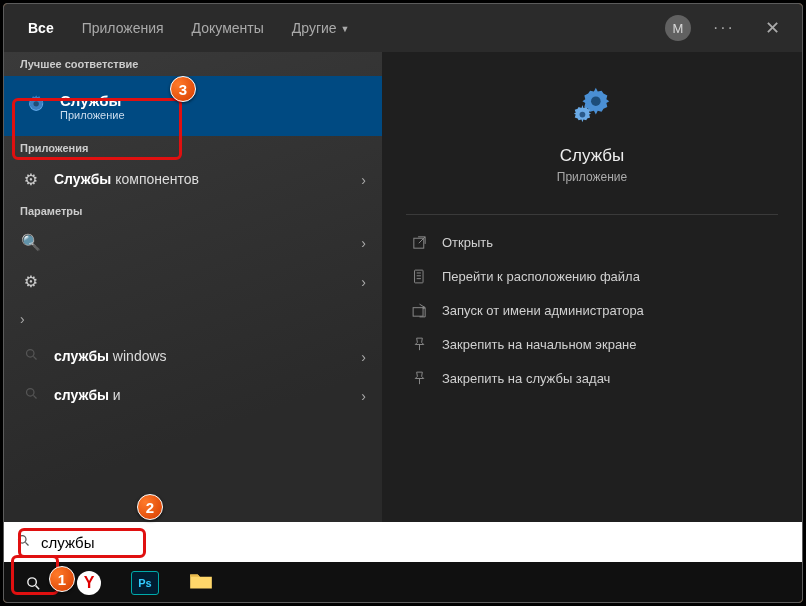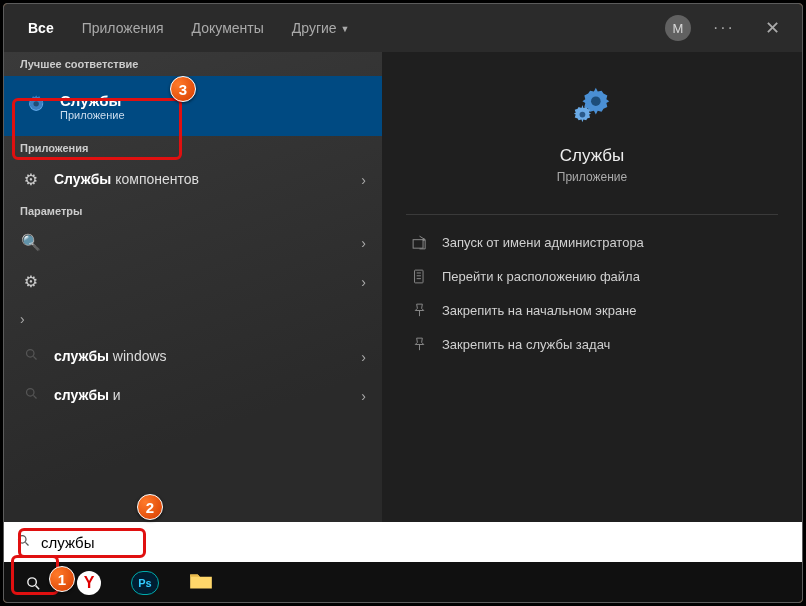--- a/index.html
+++ b/index.html
@@ -35,21 +35,21 @@
 .divider{height:1px;background:#3a3a3a;margin:6px 24px 10px}
 .action{display:flex;align-items:center;gap:14px;color:#d0d0d0;font-size:13px;padding:8px 28px;cursor:pointer}
 .action-icon{width:18px;height:18px;display:flex;align-items:center;justify-content:center}
 .action-icon svg{width:17px;height:17px;stroke:#888;fill:none;stroke-width:1.4}
 .searchbar{height:40px;background:#fff;display:flex;align-items:center;padding:0 12px;gap:10px}
 .si{color:#333}
 .search-input{border:none;outline:none;font-size:15px;flex:1;background:transparent;color:#000}
 .taskbar{height:42px;background:#101010;display:flex;align-items:center;padding:0 6px;gap:10px}
 .tb-btn{width:46px;height:40px;display:flex;align-items:center;justify-content:center;color:#eee;cursor:pointer}
 .tb-search svg{width:17px;height:17px;stroke:#eee;fill:none;stroke-width:2}
-.tb-icon{width:28px;height:24px;border-radius:12px;display:flex;align-items:center;justify-content:center;font-size:11px;font-weight:bold;color:#fff}
+.tb-icon{width:28px;height:24px;border-radius:3px;display:flex;align-items:center;justify-content:center;font-size:11px;font-weight:bold;color:#fff}
 .ya{background:#fff;border-radius:50%;width:24px;height:24px;font-size:16px}
 .ya span{color:#d00;font-weight:bold}
 .ps{background:#001d31;border:1px solid #0aa}
 .folder svg{width:26px;height:22px}
 .badge{position:absolute;width:26px;height:26px;border-radius:50%;background:radial-gradient(circle at 30% 30%,#ff7a2a,#d63c00);border:1px solid #fff;color:#fff;display:flex;align-items:center;justify-content:center;font-size:15px;font-weight:bold;z-index:20;box-shadow:0 1px 3px rgba(0,0,0,.6)}
 .hl{position:absolute;border:3px solid #e01010;border-radius:6px;z-index:19;pointer-events:none}
 .hl1{left:11px;top:555px;width:48px;height:40px}
 .hl2{left:18px;top:528px;width:128px;height:30px}
 .hl3{left:12px;top:98px;width:170px;height:62px}
 .b1{left:49px;top:566px}
@@ -153,35 +153,44 @@
               </g>
             </svg>
         </span>
         <div class="r-title">Службы</div>
         <div class="r-sub">Приложение</div>
       </div>
       <div class="divider"></div>
       <div class="action">
         <span class="action-icon">
             <svg viewBox="0 0 24 24">
+              <rect x="4" y="6" width="14" height="14"></rect>
+              <path d="M10 4h10v10M20 4l-9 9"></path>
+            </svg>
+          </span>
+        <span>Открыть</span>
+      </div>
+      <div class="action">
+        <span class="action-icon">
+            <svg viewBox="0 0 24 24">
+              <rect x="5" y="3" width="12" height="18" rx="1"></rect>
+              <path d="M8 7h6M8 11h6M8 15h6"></path>
+            </svg>
+          </span>
+        <span>Перейти к расположению файла</span>
+      </div>
+      <div class="action">
+        <span class="action-icon">
+            <svg viewBox="0 0 24 24">
               <rect x="3" y="8" width="14" height="12"></rect>
               <path d="M12 3l8 5v13H12"></path>
               <circle cx="18" cy="8" r="1.3" fill="#888"></circle>
             </svg>
           </span>
         <span>Запуск от имени администратора</span>
-      </div>
-      <div class="action">
-        <span class="action-icon">
-            <svg viewBox="0 0 24 24">
-              <rect x="5" y="3" width="12" height="18" rx="1"></rect>
-              <path d="M8 7h6M8 11h6M8 15h6"></path>
-            </svg>
-          </span>
-        <span>Перейти к расположению файла</span>
       </div>
       <div class="action">
         <span class="action-icon">
             <svg viewBox="0 0 24 24">
               <path d="M8 3h8l-1 6 3 3H6l3-3zM12 12v8"></path>
             </svg>
           </span>
         <span>Закрепить на начальном экране</span>
       </div>
       <div class="action">

